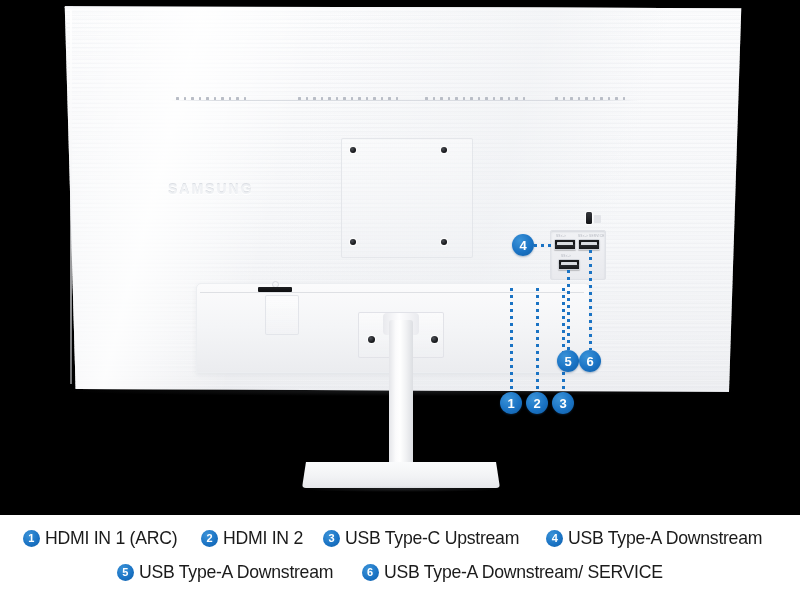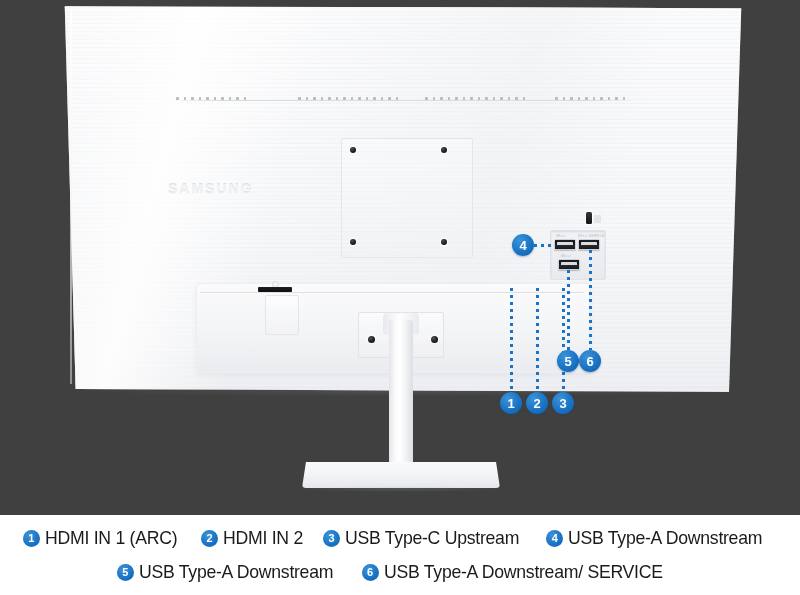--- a/index.html
+++ b/index.html
@@ -14,21 +14,21 @@
     position: relative;
     overflow: hidden;
   }
 
   
   #product-stage {
     position: absolute;
     left: 0; top: 0;
     width: 800px;
     height: 515px;
-    background: #404040;
+    background: #000000;
     overflow: hidden;
   }
 
   
   .monitor-back {
     position: absolute;
     left: 62px;
     top: 6px;
     width: 680px;
     height: 384px;

